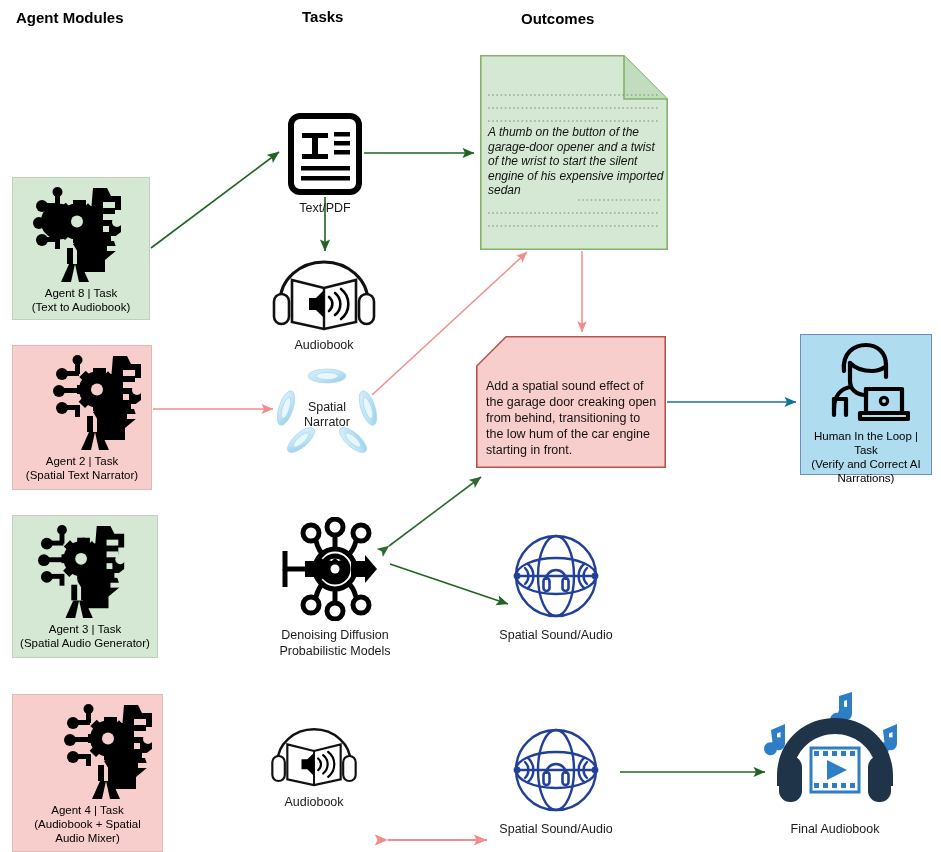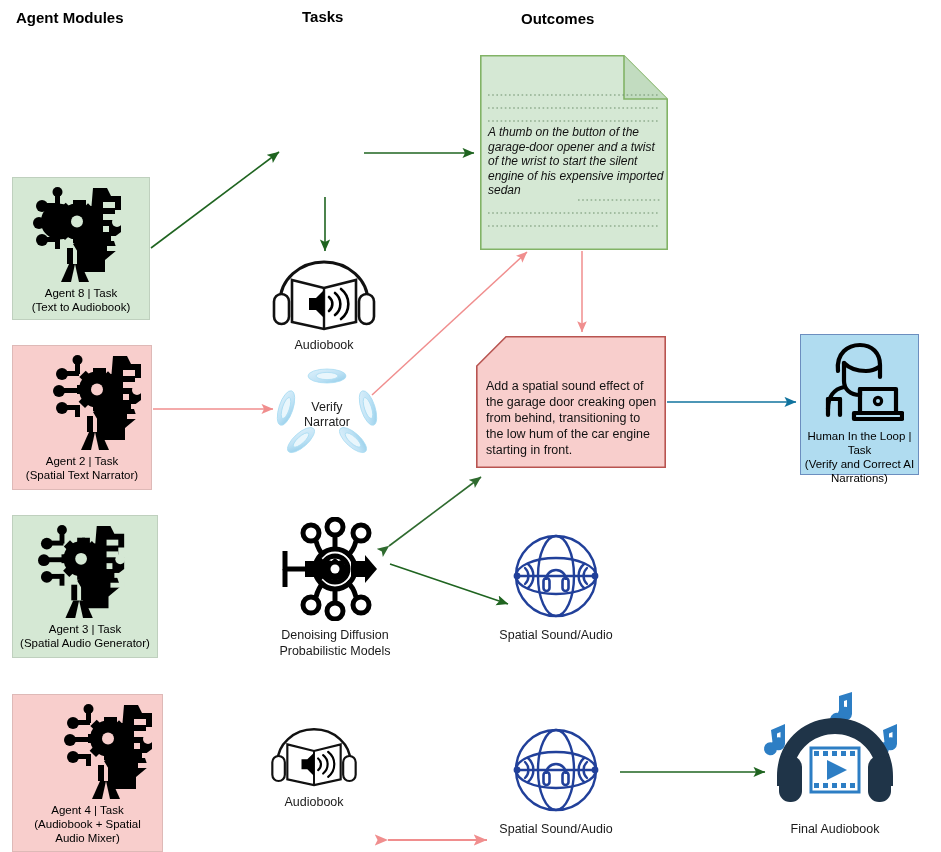--- a/index.html
+++ b/index.html
@@ -109,21 +109,21 @@
     position: absolute;
     left: 10px; top: 42px; width: 172px;
     font-size: 12.5px;
     color: #111;
     line-height: 16px;
   }
 
   
   #hitl {
     position: absolute;
-    left: 800px; top: 334px; width: 119px; height: 141px;
+    left: 800px; top: 334px; width: 132px; height: 141px;
     background: #b0dcf0;
     border: 1px solid #6c8ebf;
     display: flex; flex-direction: column;
     align-items: center; padding-top: 6px;
   }
   .hitl-caption {
     font-size: 11.5px; color: #000;
     text-align: center; line-height: 14px; width: 100%;
   }
 
@@ -373,20 +373,38 @@
           <path d="M80 50 l10 0 0 5 -10 0z"></path>
           <path d="M76 60 l14 0 0 5 -14 0z"></path>
         </g>
       </svg>
     </span>
     <div class="agent-caption">Agent 4 | Task</div>
     <div class="agent-caption">(Audiobook + Spatial</div>
     <div class="agent-caption">Audio Mixer)</div>
   </div>
 
+  <div class="node" id="node-textpdf">
+    <span>
+      <svg width="78" height="82" viewBox="0 0 78 82">
+        <rect x="5" y="3" width="68" height="76" rx="9" ry="9" fill="#fff" stroke="#000" stroke-width="6"></rect>
+        <g fill="#000">
+          <rect x="16" y="20" width="26" height="5"></rect>
+          <rect x="26" y="20" width="6" height="26"></rect>
+          <rect x="16" y="41" width="26" height="5"></rect>
+          <rect x="48" y="19" width="16" height="4.5"></rect>
+          <rect x="48" y="28" width="16" height="4.5"></rect>
+          <rect x="48" y="37" width="16" height="4.5"></rect>
+          <rect x="15" y="53" width="49" height="4.5"></rect>
+          <rect x="15" y="63" width="49" height="4.5"></rect>
+        </g>
+      </svg>
+    </span>
+    <div class="node-label">Text/PDF</div>
+  </div>
 
   <div class="node" id="node-audiobook1">
     <span>
       <svg width="132" height="76" viewBox="0 0 132 76">
         <path d="M22 46 A44 40 0 0 1 110 46" fill="none" stroke="#111" stroke-width="3"></path>
         <rect x="16" y="38" width="15" height="30" rx="7.5" fill="#fff" stroke="#111" stroke-width="2.6"></rect>
         <rect x="101" y="38" width="15" height="30" rx="7.5" fill="#fff" stroke="#111" stroke-width="2.6"></rect>
         <path d="M34 24 L66 32 L98 24 L98 66 L66 73 L34 66 Z" fill="#fff" stroke="#111" stroke-width="2.6"></path>
         <line x1="66" y1="32" x2="66" y2="73" stroke="#111" stroke-width="2.4"></line>
         <g fill="#000">
@@ -420,21 +438,21 @@
           <ellipse cx="100" cy="42" rx="7" ry="18" transform="rotate(-18 100 42)"></ellipse>
           <ellipse cx="100" cy="42" rx="3.5" ry="11" transform="rotate(-18 100 42)" fill="#e9f6fc"></ellipse>
           <ellipse cx="33" cy="74" rx="7" ry="17" transform="rotate(48 33 74)"></ellipse>
           <ellipse cx="33" cy="74" rx="3.4" ry="10" transform="rotate(48 33 74)" fill="#e9f6fc"></ellipse>
           <ellipse cx="85" cy="74" rx="7" ry="17" transform="rotate(-48 85 74)"></ellipse>
           <ellipse cx="85" cy="74" rx="3.4" ry="10" transform="rotate(-48 85 74)" fill="#e9f6fc"></ellipse>
         </g>
       </svg>
     </span>
     <div class="narrator-label">
-      <span>Verify</span><br>
+      <span>Spatial</span><br>
       <span>Narrator</span>
     </div>
   </div>
 
   <div class="node" id="node-ddpm">
     <span>
       <svg width="116" height="104" viewBox="0 0 116 104">
         <g fill="none" stroke="#000" stroke-width="5" stroke-linejoin="round">
           <circle cx="58" cy="52" r="20"></circle>
           <circle cx="34" cy="16" r="8"></circle>

